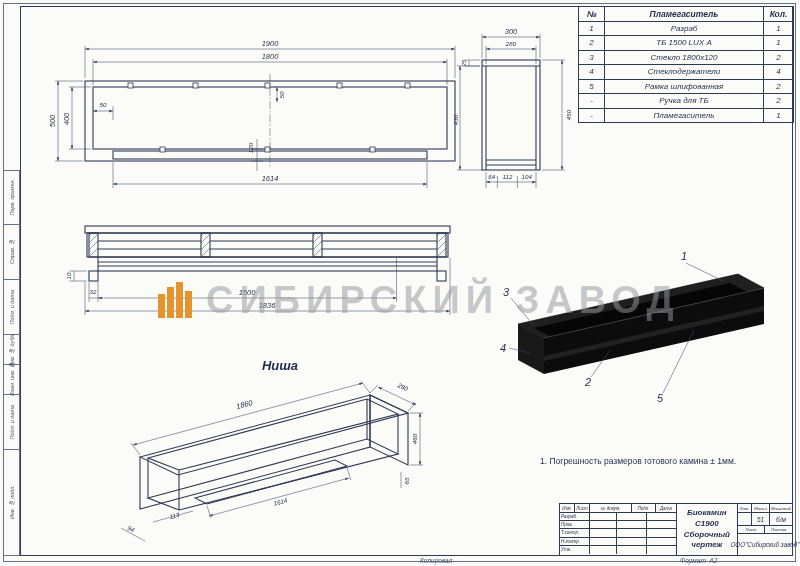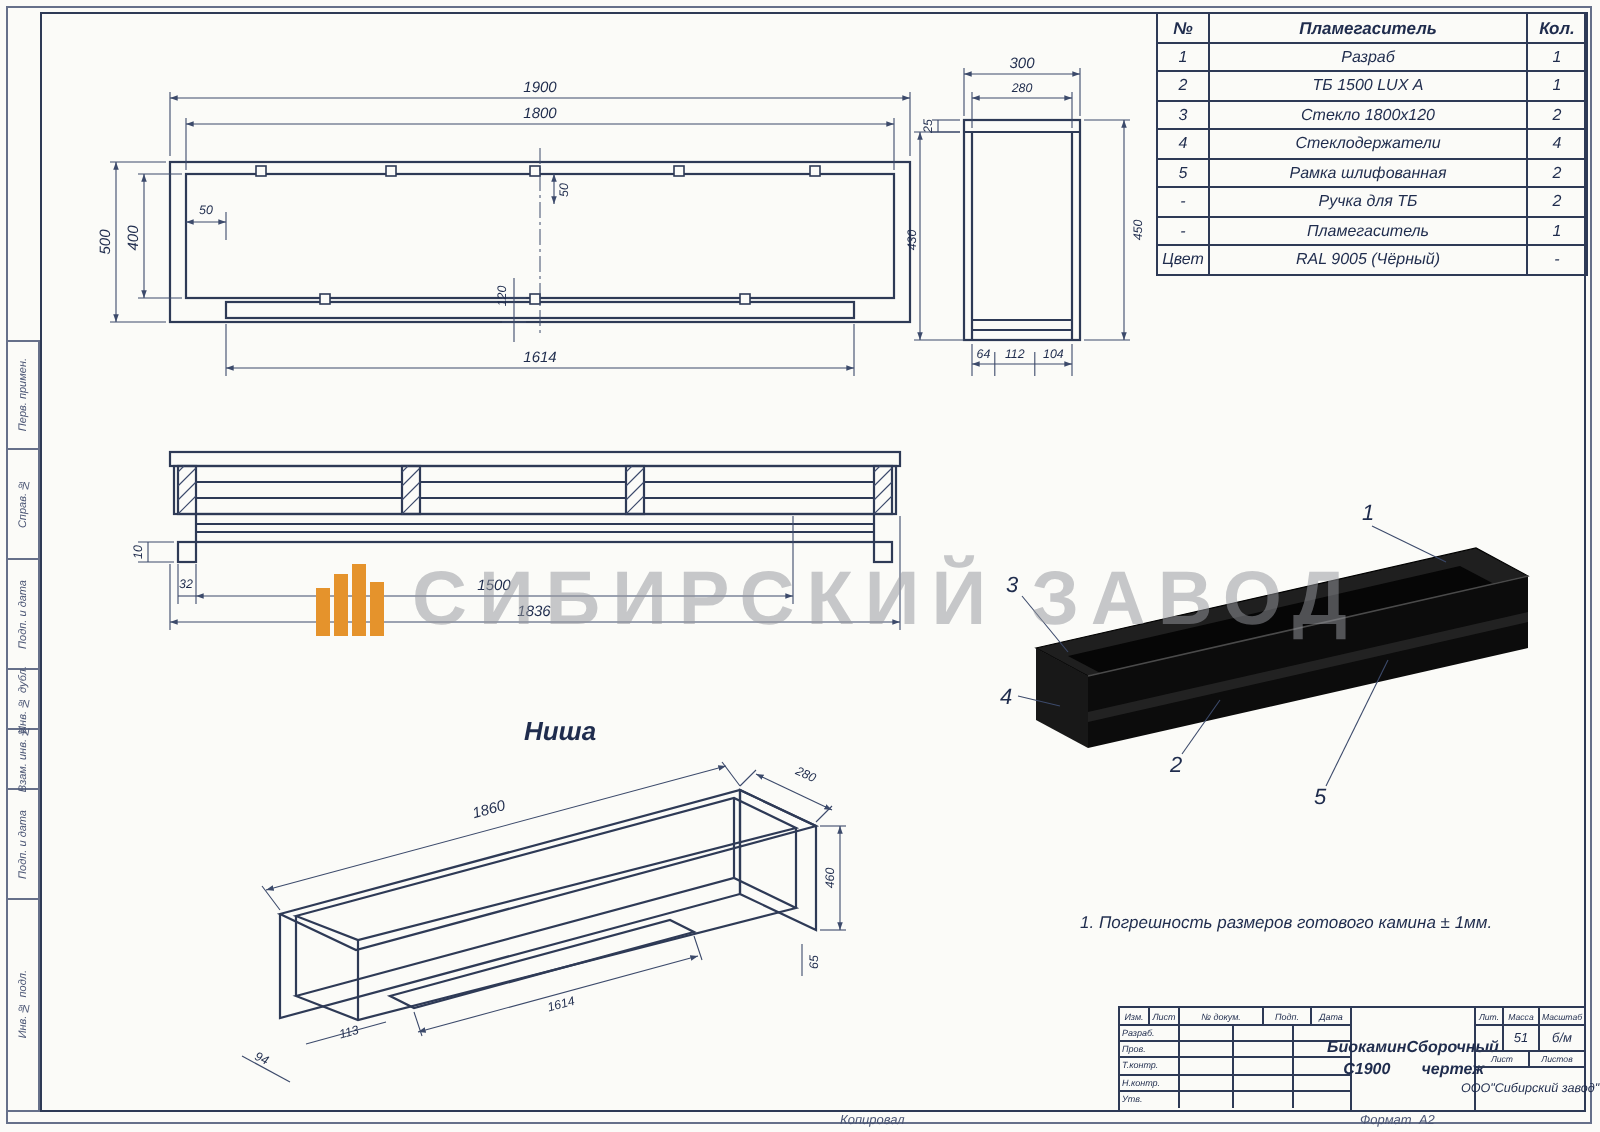--- a/index.html
+++ b/index.html
@@ -22,38 +22,38 @@
   .axis{stroke:#3c4a6b;stroke-width:0.5;stroke-dasharray:8 2 1.5 2;fill:none;}
   .dt{fill:#1f2c4d;font-family:"Liberation Sans",sans-serif;font-style:italic;
       font-size:7.5px;text-anchor:middle;}
   .dts{font-size:6.2px;}
   .vlabel{fill:#1f2c4d;font-style:italic;font-weight:700;font-size:13px;text-anchor:middle;}
   .callout{fill:#1f2c4d;font-style:italic;font-size:11px;text-anchor:middle;}
   .parts{position:absolute;left:578px;top:6px;z-index:20;border-collapse:collapse;table-layout:fixed;}
   .parts td,.parts th{border:1px solid #2e3a56;font-style:italic;font-size:8px;color:#1f2c4d;
       text-align:center;padding:0;height:13.5px;overflow:hidden;white-space:nowrap;font-weight:400;}
   .parts th{font-size:8.5px;font-weight:700;}
-  .notes{position:absolute;left:540px;top:456px;z-index:20;font-style:italic;
+  .notes{position:absolute;left:540px;top:456px;z-index:20;
       font-size:8.5px;color:#1f2c4d;line-height:1.4;}
   .tb{position:absolute;left:559px;top:503px;width:234px;height:53px;z-index:20;
       border:1.5px solid #2e3a56;box-sizing:border-box;display:flex;font-style:italic;color:#1f2c4d;}
   .tb *{box-sizing:border-box;}
   .tb-sig{width:118px;border-right:1.2px solid #2e3a56;display:flex;flex-direction:column;}
   .sig-head{display:flex;height:9px;border-bottom:1px solid #2e3a56;}
   .sig-head div{border-right:1px solid #2e3a56;font-size:4.5px;display:flex;
       align-items:center;justify-content:center;}
   .sig-head div:last-child{border-right:none;}
   .sig-row{display:flex;height:8.2px;border-bottom:1px solid #2e3a56;}
   .sig-row:last-child{border-bottom:none;}
   .sig-row .lab{width:30px;font-size:4.5px;padding-left:1px;border-right:1px solid #2e3a56;
       display:flex;align-items:center;}
   .sig-row .c1{width:27px;border-right:1px solid #2e3a56;}
   .sig-row .c2{width:30px;border-right:1px solid #2e3a56;}
   .sig-row .c3{flex:1;}
-  .tb-title{width:62px;border-right:1.2px solid #2e3a56;display:flex;flex-direction:row;
+  .tb-title{width:62px;border-right:1.2px solid #2e3a56;display:flex;flex-direction:column;
       align-items:center;justify-content:center;text-align:center;font-weight:700;
       font-size:8px;line-height:1.35;}
   .tb-right{width:54px;display:flex;flex-direction:column;}
   .tbr-head{display:flex;height:9px;border-bottom:1px solid #2e3a56;font-size:4.3px;}
   .tbr-head div,.tbr-vals div{display:flex;align-items:center;justify-content:center;
       border-right:1px solid #2e3a56;}
   .tbr-head div:last-child,.tbr-vals div:last-child{border-right:none;}
   .w1{width:14px;} .w2{width:18px;} .w3{flex:1;}
   .tbr-vals{display:flex;height:13px;border-bottom:1px solid #2e3a56;font-size:6.5px;}
   .tbr-sheets{display:flex;height:8px;border-bottom:1px solid #2e3a56;font-size:4.3px;}
@@ -368,25 +368,20 @@
         </tr>
     <tr>
           <td>-</td>
           <td>Ручка для ТБ</td>
           <td>2</td>
         </tr>
     <tr>
           <td>-</td>
           <td>Пламегаситель</td>
           <td>1</td>
-        </tr>
-    <tr>
-          <td>Цвет</td>
-          <td>RAL 9005 (Чёрный)</td>
-          <td>-</td>
         </tr>
   </tbody>
     </table>
 
   <div class="notes">
     <div>1. Погрешность размеров готового камина ± 1мм.</div>
   </div>
 
   <div class="tb">
     <div class="tb-sig">

